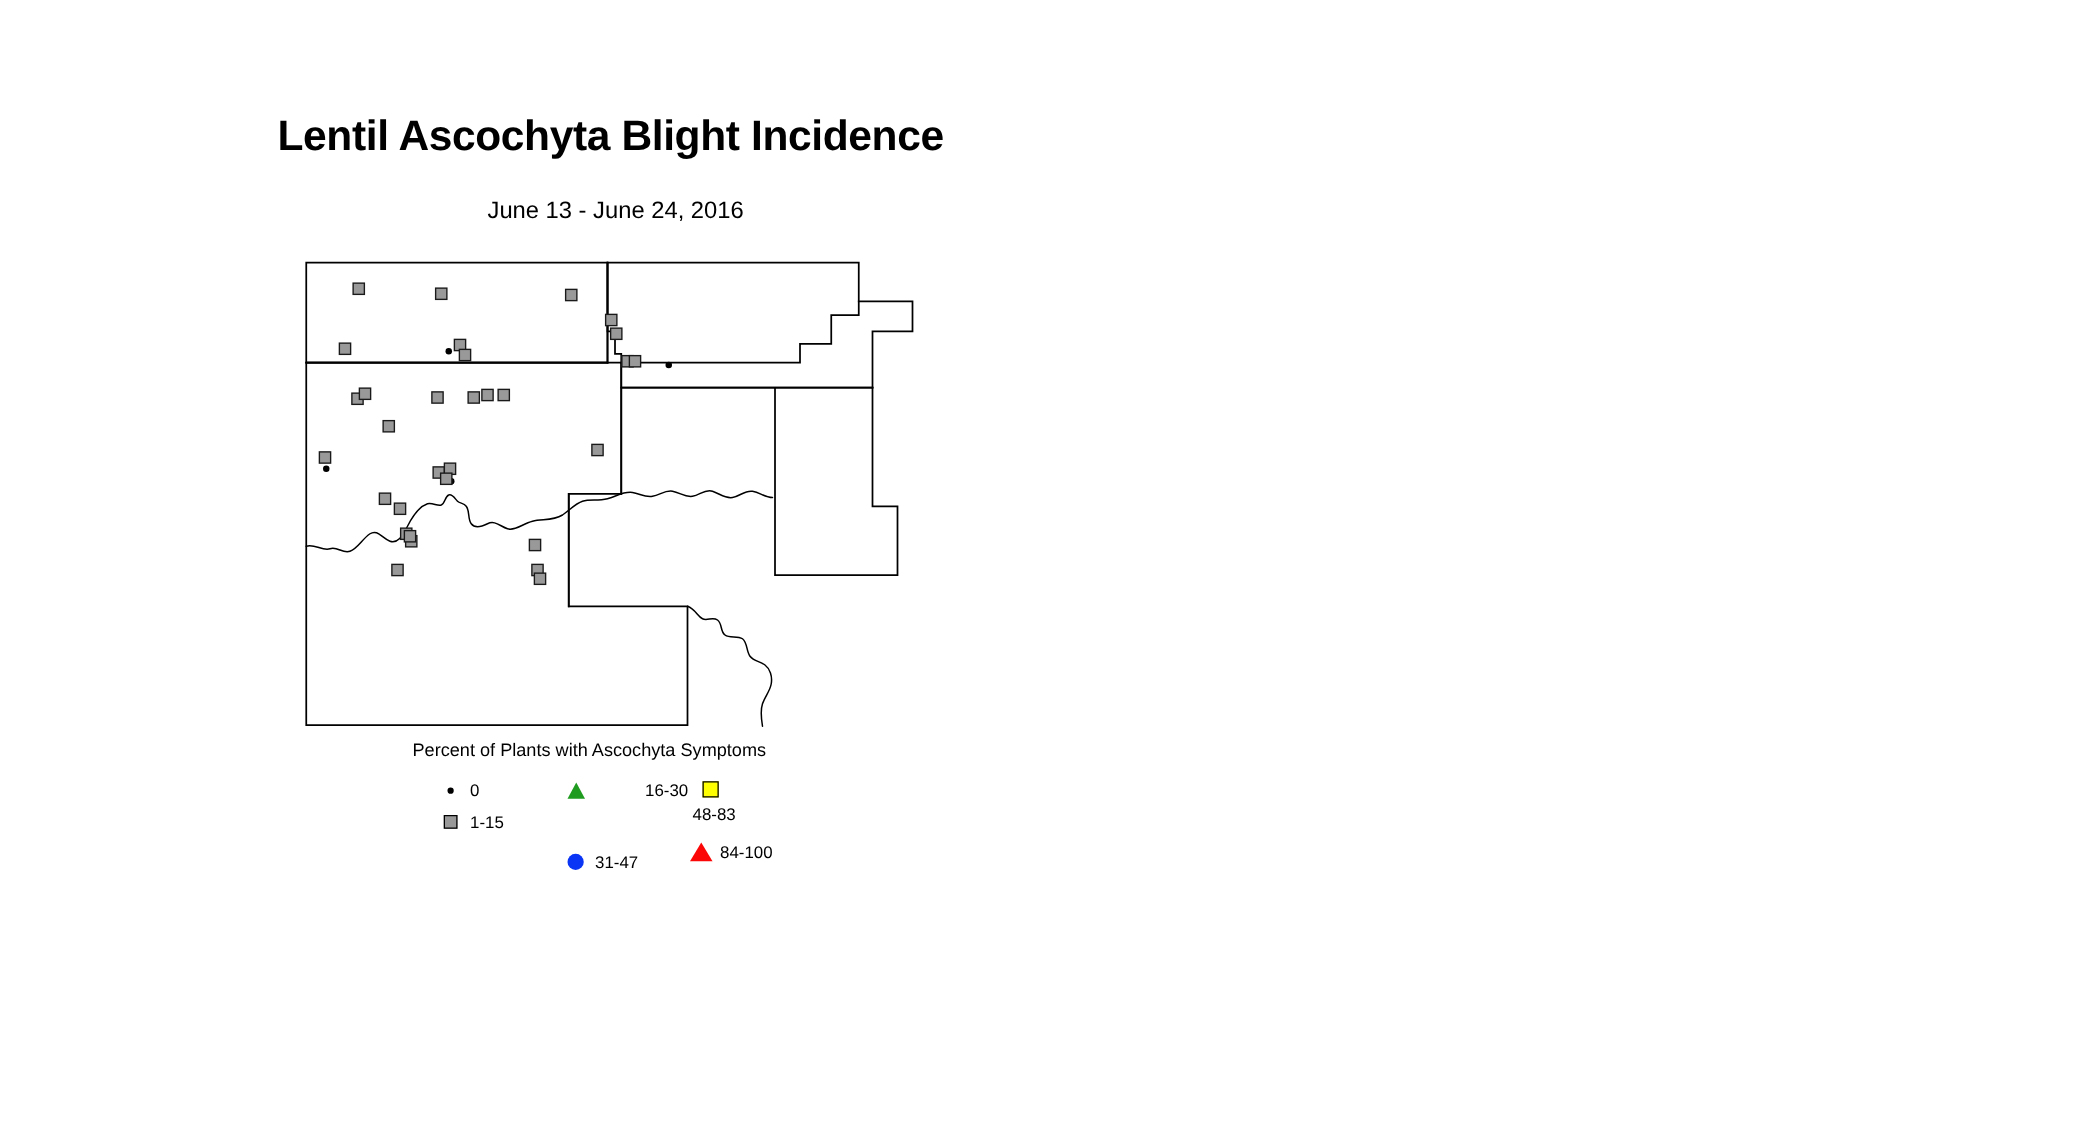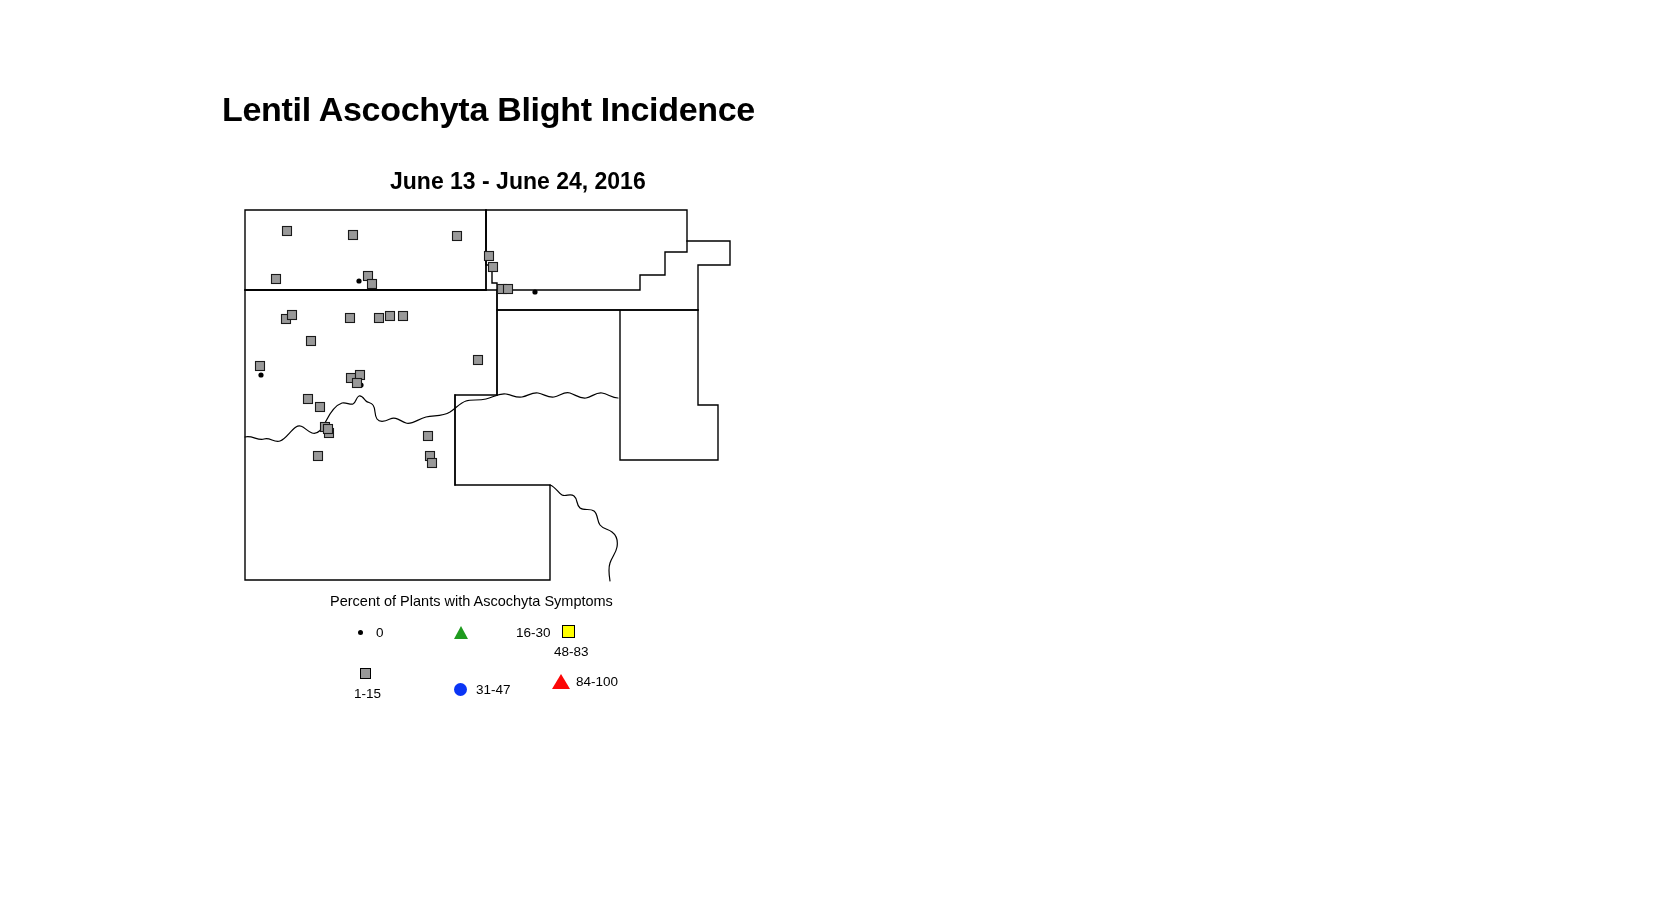--- a/index.html
+++ b/index.html
@@ -30,23 +30,23 @@
     top: 90px;
     font-size: 34px;
     font-weight: bold;
     letter-spacing: -0.3px;
     white-space: nowrap;
   }
 
   #subtitle {
     position: absolute;
     left: 390px;
-    top: 168px;
-    font-size: 23px;
-    font-weight: bold;
+    top: 158px;
+    font-size: 19px;
+    font-weight: normal;
     white-space: nowrap;
   }
 
   #map-wrap {
     position: absolute;
     left: 240px;
     top: 205px;
     width: 500px;
     height: 390px;
   }
@@ -235,21 +235,21 @@
   <div id="legend">
     <div id="legend-title">Percent of Plants with Ascochyta Symptoms</div>
 
     <div class="legend-item" style="left:110px; top:32px;">
       <span class="legend-sym">
           <span class="sym-dot"></span>
         </span>
       <span class="legend-label">0</span>
     </div>
 
-    <div class="legend-item" style="left:110px; top:74px;flex-direction:column;">
+    <div class="legend-item" style="left:110px; top:57px;">
       <span class="legend-sym">
           <span class="sym-square"></span>
         </span>
       <span class="legend-label">1-15</span>
     </div>
 
     <div class="legend-item" style="left:210px; top:32px;gap:40px;">
       <span class="legend-sym">
           <span class="sym-tri-green"></span>
         </span>

